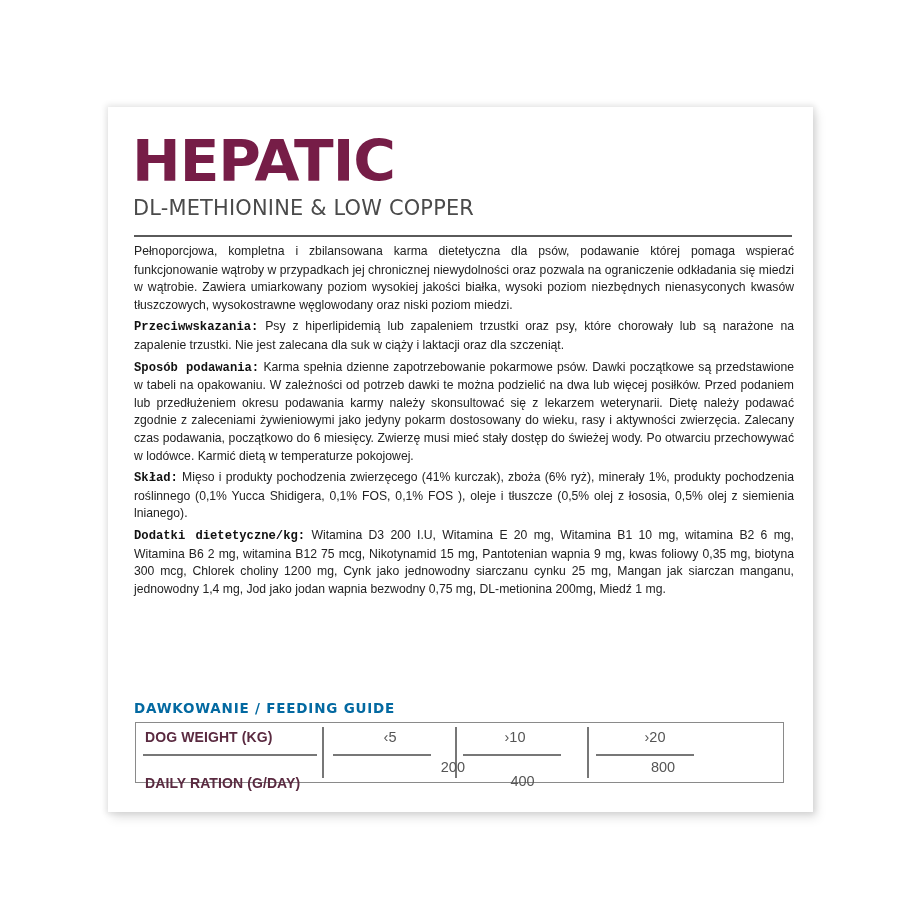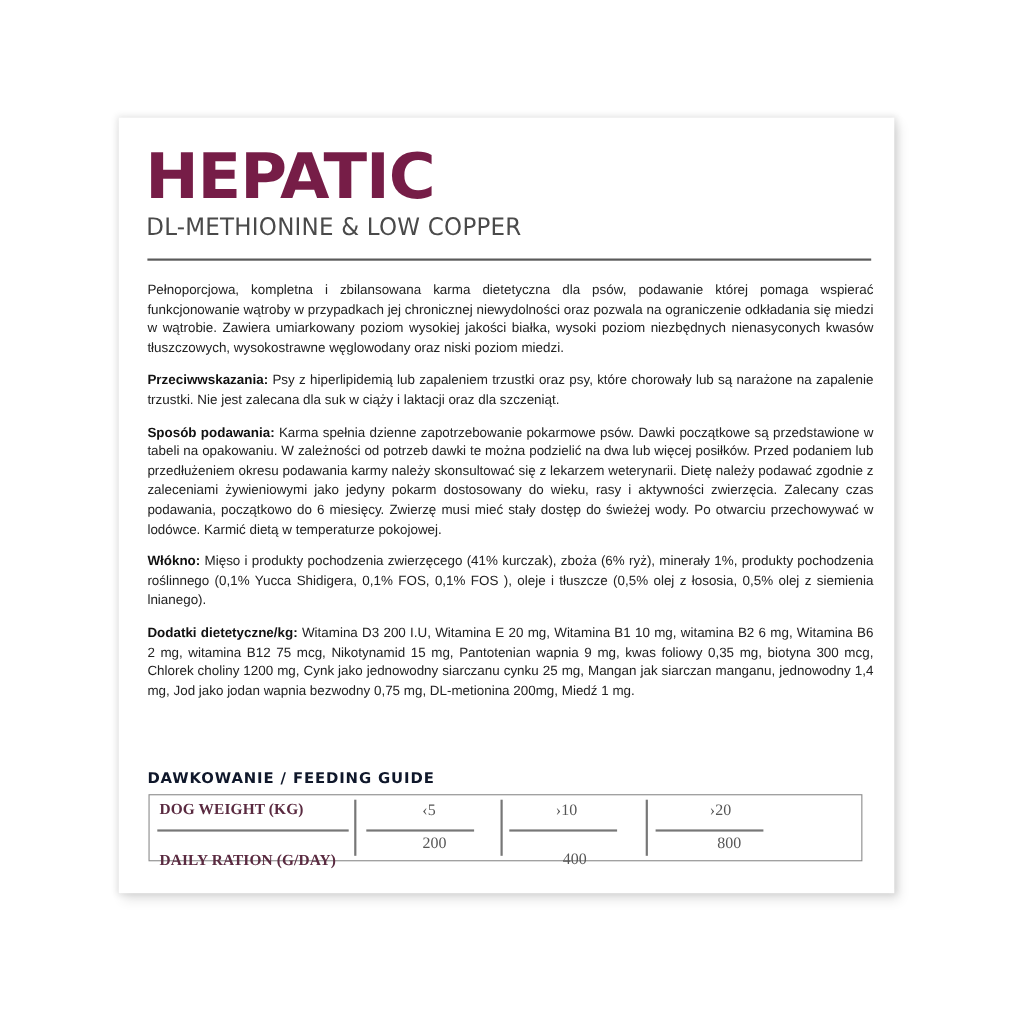--- a/index.html
+++ b/index.html
@@ -25,34 +25,34 @@
     transform:scaleX(0.95); transform-origin:left;
   }
   .rule {
     position:absolute; left:26px; top:128px; width:658px; height:2px; background:#5a5a5a;
   }
   .body {
     position:absolute; left:26px; top:136px; width:660px;
     font-family:"Liberation Sans", sans-serif; font-size:12.2px; line-height:17.6px;
     color:#222222; text-align:justify;
   }
-  .para { margin:12px 0 4px 0; }
-  .para b { font-weight:bold; color:#111; }
+  .para { margin:0 0 4px 0; }
+  .para b { font-weight:bold; color:#111;font-family:Liberation Mono, monospace; }
   .fg-title {
     position:absolute; left:26px; top:593px; margin:0;
     font-family:"DejaVu Sans", sans-serif; font-weight:bold; font-size:13.5px;
-    letter-spacing:0.8px; color:#0f172a;
+    letter-spacing:0.8px; color:#0369a1;
   }
   .fg-table {
     position:absolute; left:27px; top:615px; width:649px; height:61px;
     border:1.5px solid #8a8a8a; box-sizing:border-box;
   }
   .fg-cell {
     position:absolute; box-sizing:border-box;
-    font-family:Liberation Serif, serif; font-size:14.5px; color:#555;
+    font-family:Liberation Sans, sans-serif; font-size:14.5px; color:#555;
   }
   .fg-label { font-weight:bold; color:#5a2a40; font-size:14px; letter-spacing:0.1px; }
   .vdiv { position:absolute; top:4px; width:1.5px; height:51px; background:#777; }
   .hdiv { position:absolute; top:31px; height:1.5px; background:#777; }
   .val { text-align:center; }
 </style>
 </head>
 <body>
 
 <div class="card">
@@ -64,21 +64,21 @@
     <p class="para">
       <b></b><span>Pełnoporcjowa, kompletna i zbilansowana karma dietetyczna dla psów, podawanie której pomaga wspierać funkcjonowanie wątroby w przypadkach jej chronicznej niewydolności oraz pozwala na ograniczenie odkładania się miedzi w wątrobie. Zawiera umiarkowany poziom wysokiej jakości białka, wysoki poziom niezbędnych nienasyconych kwasów tłuszczowych, wysokostrawne węglowodany oraz niski poziom miedzi.</span>
     </p>
     <p class="para">
       <b>Przeciwwskazania:</b><span> Psy z hiperlipidemią lub zapaleniem trzustki oraz psy, które chorowały lub są narażone na zapalenie trzustki. Nie jest zalecana dla suk w ciąży i laktacji oraz dla szczeniąt.</span>
     </p>
     <p class="para">
       <b>Sposób podawania:</b><span> Karma spełnia dzienne zapotrzebowanie pokarmowe psów. Dawki początkowe są przedstawione w tabeli na opakowaniu. W zależności od potrzeb dawki te można podzielić na dwa lub więcej posiłków. Przed podaniem lub przedłużeniem okresu podawania karmy należy skonsultować się z lekarzem weterynarii. Dietę należy podawać zgodnie z zaleceniami żywieniowymi jako jedyny pokarm dostosowany do wieku, rasy i aktywności zwierzęcia. Zalecany czas podawania, początkowo do 6 miesięcy. Zwierzę musi mieć stały dostęp do świeżej wody. Po otwarciu przechowywać w lodówce. Karmić dietą w temperaturze pokojowej.</span>
     </p>
     <p class="para">
-      <b>Włókno:</b><span> Mięso i produkty pochodzenia zwierzęcego (41% kurczak), zboża (6% ryż), minerały 1%, produkty pochodzenia roślinnego (0,1% Yucca Shidigera, 0,1% FOS, 0,1% FOS ), oleje i tłuszcze (0,5% olej z łososia, 0,5% olej z siemienia lnianego).</span>
+      <b>Skład:</b><span> Mięso i produkty pochodzenia zwierzęcego (41% kurczak), zboża (6% ryż), minerały 1%, produkty pochodzenia roślinnego (0,1% Yucca Shidigera, 0,1% FOS, 0,1% FOS ), oleje i tłuszcze (0,5% olej z łososia, 0,5% olej z siemienia lnianego).</span>
     </p>
     <p class="para">
       <b>Dodatki dietetyczne/kg:</b><span> Witamina D3 200 I.U, Witamina E 20 mg, Witamina B1 10 mg, witamina B2 6 mg, Witamina B6 2 mg, witamina B12 75 mcg, Nikotynamid 15 mg, Pantotenian wapnia 9 mg, kwas foliowy 0,35 mg, biotyna 300 mcg, Chlorek choliny 1200 mg, Cynk jako jednowodny siarczanu cynku 25 mg, Mangan jak siarczan manganu, jednowodny 1,4 mg, Jod jako jodan wapnia bezwodny 0,75 mg, DL-metionina 200mg, Miedź 1 mg.</span>
     </p>
   </div>
 
   <h3 class="fg-title">DAWKOWANIE / FEEDING GUIDE</h3>
 
   <div class="fg-table">
 
@@ -91,17 +91,17 @@
     <div class="hdiv" style="left:460px; width:98px;"></div>
 
     <div class="vdiv" style="left:186px;"></div>
     <div class="vdiv" style="left:319px;"></div>
     <div class="vdiv" style="left:451px;"></div>
 
     <div class="fg-cell val" style="left:189px; top:6px; width:130px;">‹5</div>
     <div class="fg-cell val" style="left:322px; top:6px; width:114px;">›10</div>
     <div class="fg-cell val" style="left:454px; top:6px; width:130px;">›20</div>
 
-    <div class="fg-cell val" style="left:189px; top:36px; width:140px;">200</div>
+    <div class="fg-cell val" style="left:189px; top:36px; width:140px;text-align:right;">200</div>
     <div class="fg-cell val" style="left:322px; top:50px; width:129px;">400</div>
     <div class="fg-cell val" style="left:454px; top:36px; width:130px;padding-left:16px;">800</div>
   </div>
 </div>
 
 </body></html>

